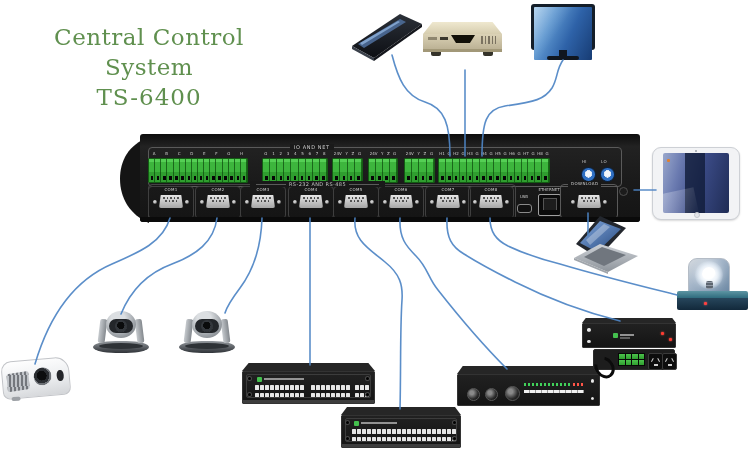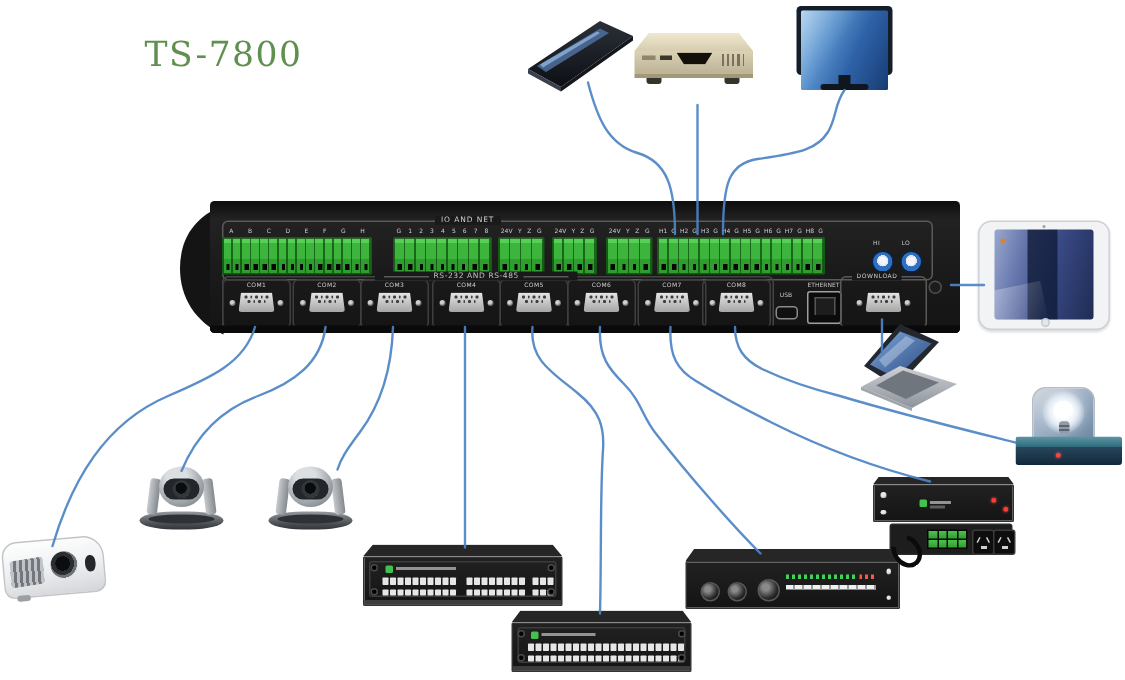--- a/index.html
+++ b/index.html
@@ -210,21 +210,22 @@
   .dvd-disp{position:absolute;left:17px;top:15px;width:8px;height:3px;background:#3a372c;}
   .dvd-bottom{position:absolute;left:0;top:27px;width:79px;height:3px;background:#a29878;}
   .dvd-foot{position:absolute;top:30px;width:10px;height:4px;background:#35332a;border-radius:0 0 2px 2px;}
 </style>
 </head>
 <body>
 
 <div class="canvas">
 
   <div class="title">
-    <div class="t2">TS-7800</div>
+    <div class="t1">Central Control System</div>
+    <div class="t2">TS-6400</div>
   </div>
 
   <svg id="wires" width="750" height="453">
       <path d="M450,156 C450,125 445,108 425,102 C405,96 398,78 392,55" fill="none" stroke="#4d84c4" stroke-width="1.6" stroke-linecap="round" opacity="0.92"></path>
       <path d="M465,156 L465,70" fill="none" stroke="#4d84c4" stroke-width="1.6" stroke-linecap="round" opacity="0.92"></path>
       <path d="M482,156 C482,122 486,109 505,106 C535,102 545,99 552,88 C558,78 556,70 563,60" fill="none" stroke="#4d84c4" stroke-width="1.6" stroke-linecap="round" opacity="0.92"></path>
       <path d="M634,190 L656,190" fill="none" stroke="#4d84c4" stroke-width="1.6" stroke-linecap="round" opacity="0.92"></path>
       <path d="M588,213 L588,235" fill="none" stroke="#4d84c4" stroke-width="1.6" stroke-linecap="round" opacity="0.92"></path>
       <path d="M170,218 C163,242 140,252 112,264 C70,282 48,320 35,364" fill="none" stroke="#4d84c4" stroke-width="1.6" stroke-linecap="round" opacity="0.92"></path>
       <path d="M217,218 C214,242 196,255 172,264 C145,274 130,292 121,314" fill="none" stroke="#4d84c4" stroke-width="1.6" stroke-linecap="round" opacity="0.92"></path>

